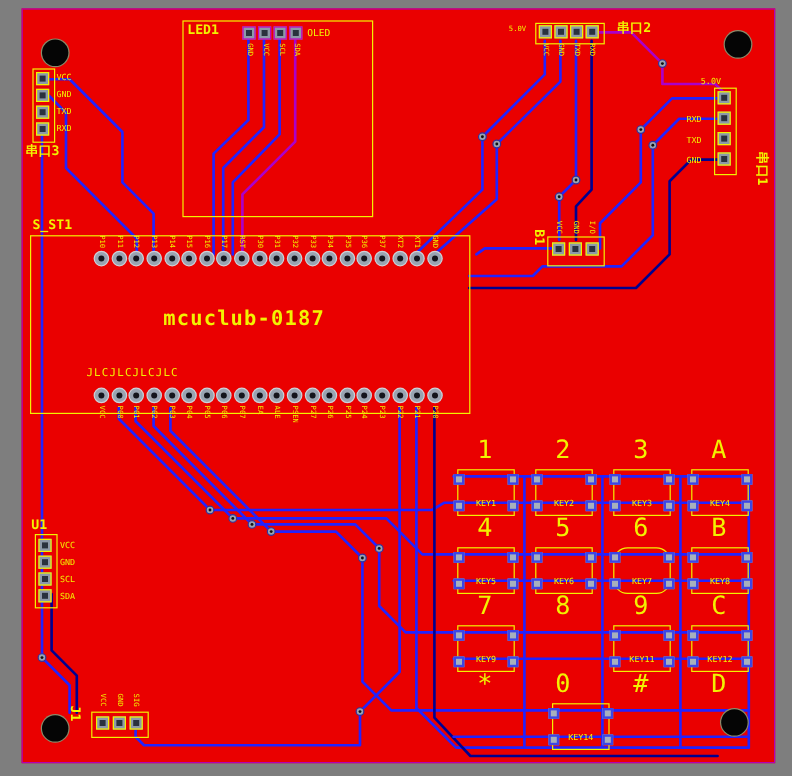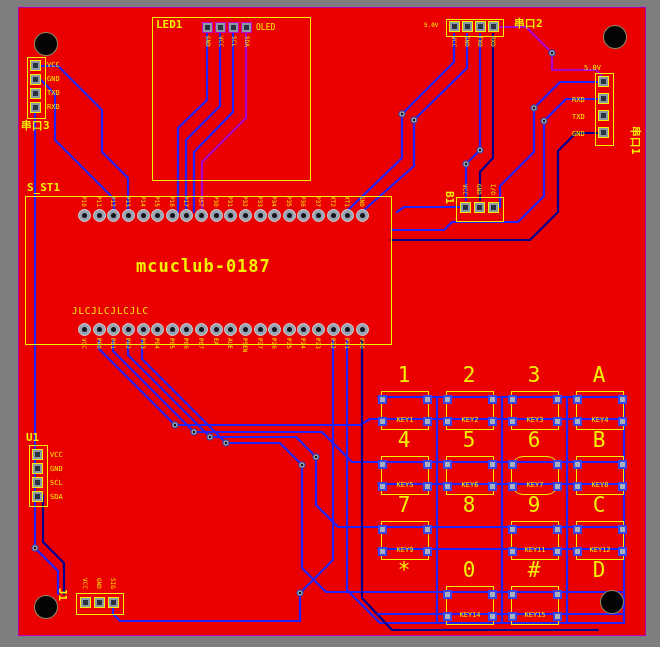--- a/index.html
+++ b/index.html
@@ -369,29 +369,22 @@
     <div class="keycap" style="left: 576px; top: 494px;">C</div>
     <div class="keybox" style="left: 576px; top: 521px;">
       <div class="keylbl">KEY12</div>
       <div class="pad-k" style="left: -4px; top: 3px;"></div>
       <div class="pad-k" style="left: -4px; top: 25px;"></div>
       <div class="pad-k" style="left: 41px; top: 3px;"></div>
       <div class="pad-k" style="left: 41px; top: 25px;"></div>
     </div>
     <div class="keycap" style="left: 381px; top: 559px;">*</div>
     <div class="keycap" style="left: 446px; top: 559px;">0</div>
-    <div class="keybox" style="left: 446px; top: 586px;">
+    <div class="keybox" style="left: 460px; top: 586px;">
       <div class="keylbl">KEY14</div>
       <div class="pad-k" style="left: -4px; top: 3px;"></div>
       <div class="pad-k" style="left: -4px; top: 25px;"></div>
       <div class="pad-k" style="left: 41px; top: 3px;"></div>
       <div class="pad-k" style="left: 41px; top: 25px;"></div>
     </div>
     <div class="keycap" style="left: 511px; top: 559px;">#</div>
-    <div class="keybox" style="left: 511px; top: 586px;">
-      <div class="keylbl">KEY15</div>
-      <div class="pad-k" style="left: -4px; top: 3px;"></div>
-      <div class="pad-k" style="left: -4px; top: 25px;"></div>
-      <div class="pad-k" style="left: 41px; top: 3px;"></div>
-      <div class="pad-k" style="left: 41px; top: 25px;"></div>
-    </div>
     <div class="keycap" style="left: 576px; top: 559px;">D</div>
   </div>
 
 </body></html>

